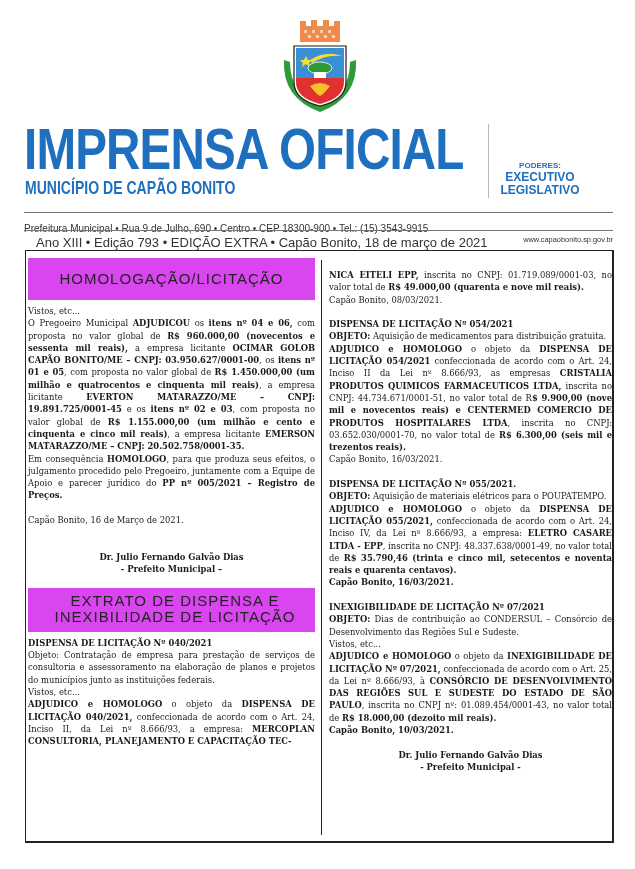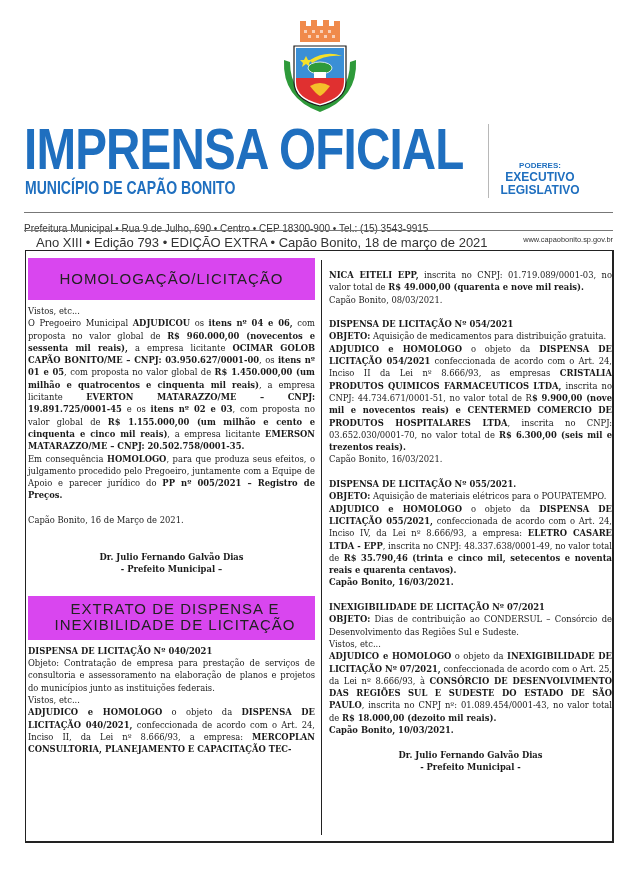--- a/index.html
+++ b/index.html
@@ -42,21 +42,21 @@
     .col-left { left: 28px; top: 255px; width: 287px; }
     .col-right { left: 329px; top: 269px; width: 283px; }
     .col p { margin: 0; }
     .col b { font-weight: 700; }
     .gap { height: 12.3px; }
     .center { text-align: center; }
 
     .section-banner { background: #d946ef; text-align: center;
       font-family: "Liberation Sans", sans-serif; color: #222; letter-spacing: 1px; }
     .banner1 { height: 42px; font-size: 15px; line-height: 42px; margin: 3px 0 5px 0; }
-    .banner2 { height: 44px; font-size: 15px; line-height: 16.5px; padding-top: 5px; margin: 8px 0 5px 0; padding-left: 7px; }
+    .banner2 { height: 44px; font-size: 15px; line-height: 16.5px; padding-top: 5px; margin: 0 0 5px 0; padding-left: 7px; }
   </style>
 </head>
 <body>
 
 <div class="logo">
   <svg width="88" height="100" viewBox="0 0 88 100">
 
     <g fill="#f08a4b">
       <rect x="24" y="6" width="40" height="16"></rect>
       <rect x="24" y="1" width="6" height="6"></rect>

